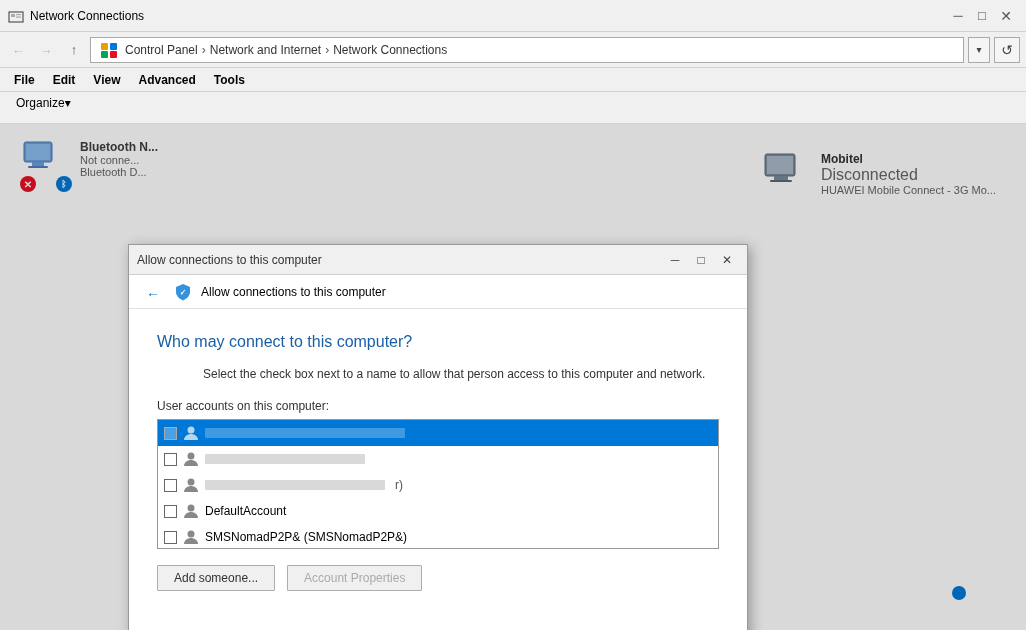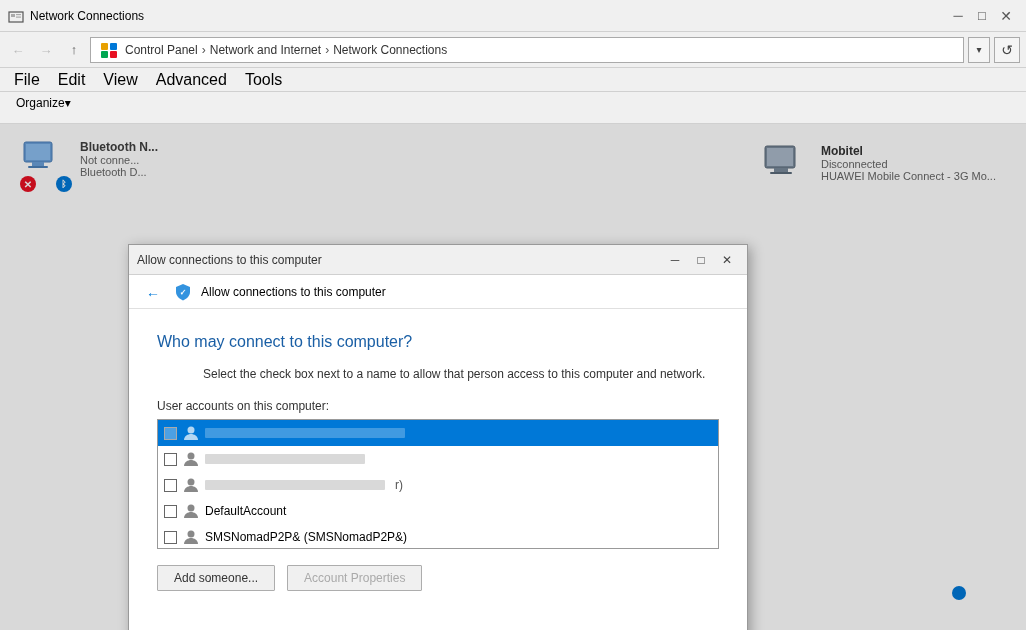--- a/index.html
+++ b/index.html
@@ -107,22 +107,23 @@
       display: flex;
       align-items: center;
       padding: 0 6px;
       border-bottom: 1px solid #d0d0d0;
       background: #f0f0f0;
       gap: 2px;
     }
     .menu-item {
       padding: 2px 8px;
       cursor: pointer;
-      font-size: 16px;
+      font-size: 12px;
       border-radius: 2px;
+      font-weight: bold;
     }
 
     
     .toolbar {
       height: 32px;
       display: flex;
       align-items: center;
       padding: 0 8px;
       border-bottom: 1px solid #d0d0d0;
       background: #f0f0f0;
@@ -156,21 +157,21 @@
       border-radius: 50%;
       position: absolute;
       right: 60px;
       bottom: 30px;
     }
 
     
     .mobitel-item {
       position: absolute;
       right: 30px;
-      top: 20px;
+      top: 28px;
       display: flex;
       align-items: flex-start;
       gap: 8px;
     }
 
     
     .modal-overlay {
       position: absolute;
       top: 0;
       left: 0;
@@ -415,21 +416,21 @@
     <div style="position:relative;width:52px;height:52px;">
       <svg width="44" height="38" viewBox="0 0 44 38">
         <rect x="4" y="2" width="30" height="22" rx="2" fill="#7a8a9a" stroke="#5a6a7a" stroke-width="1"></rect>
         <rect x="6" y="4" width="26" height="18" fill="#aab8c8"></rect>
         <rect x="13" y="24" width="14" height="4" fill="#7a8a9a"></rect>
         <rect x="9" y="28" width="22" height="2" fill="#5a6a7a" rx="1"></rect>
       </svg>
     </div>
     <div>
       <div style="font-size:12px;font-weight:600;color:#333;">Mobitel</div>
-      <div style="font-size:11px;color:#666;">Disconnected</div>
+      <div style="font-size:16px;color:#666;">Disconnected</div>
       <div style="font-size:11px;color:#666;">HUAWEI Mobile Connect - 3G Mo...</div>
     </div>
   </div>
 
   <div class="blue-dot"></div>
 
   <div class="modal-overlay"></div>
 
   <div class="dialog">
 

